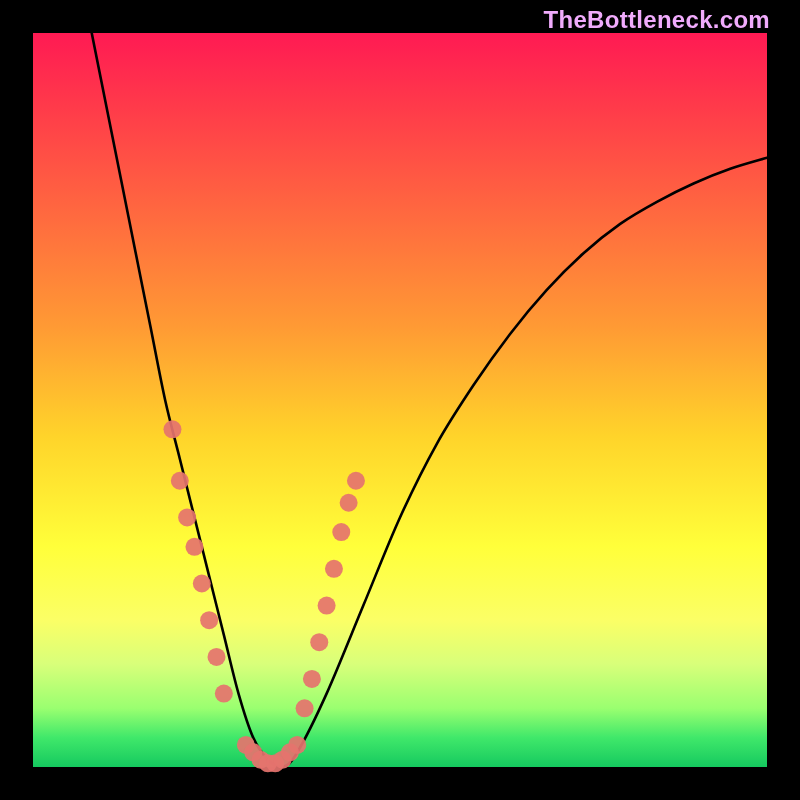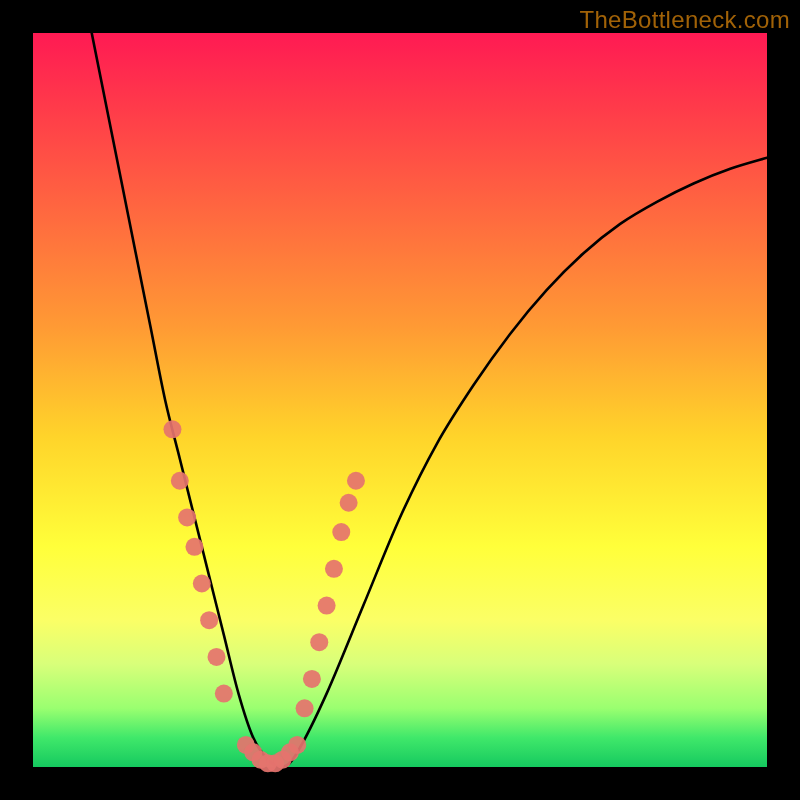--- a/index.html
+++ b/index.html
@@ -34,24 +34,24 @@
       #ffff3a 70%,
       #fbff66 80%,
       #d8ff7a 86%,
       #9aff70 92%,
       #40e86a 96%,
       #15c95f 100%);
   }
   .watermark {
     position: absolute;
     top: 6px;
-    right: 10px;
-    color: #a16207;
+    right: 30px;
+    color: #f0abfc;
     font-size: 24px;
-    font-weight: 400;
+    font-weight: 700;
     letter-spacing: 0.3px;
     user-select: none;
   }
   svg.curve {
     position: absolute;
     left: 0;
     top: 0;
     width: 734px;
     height: 734px;
     overflow: visible;

